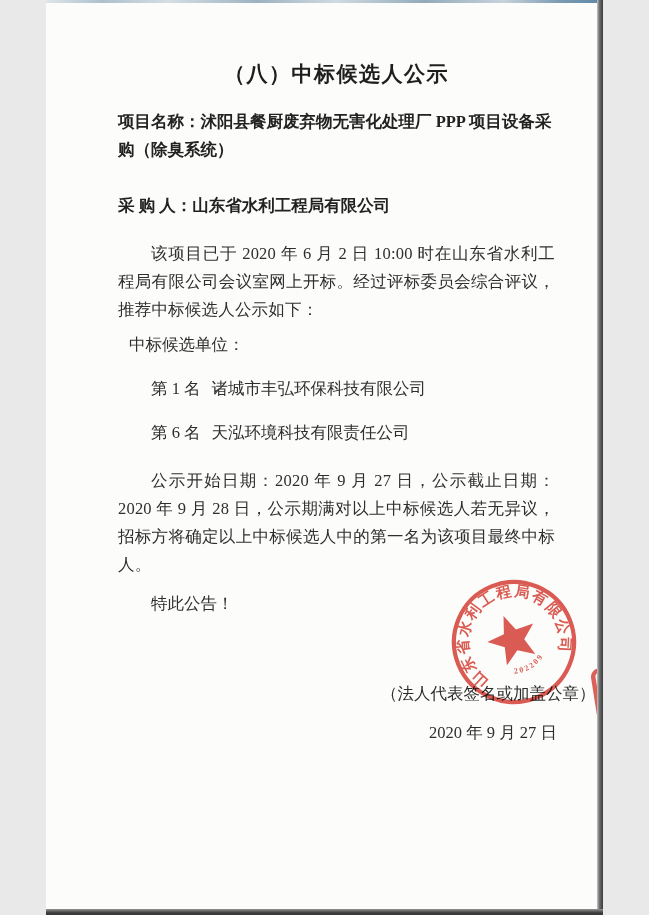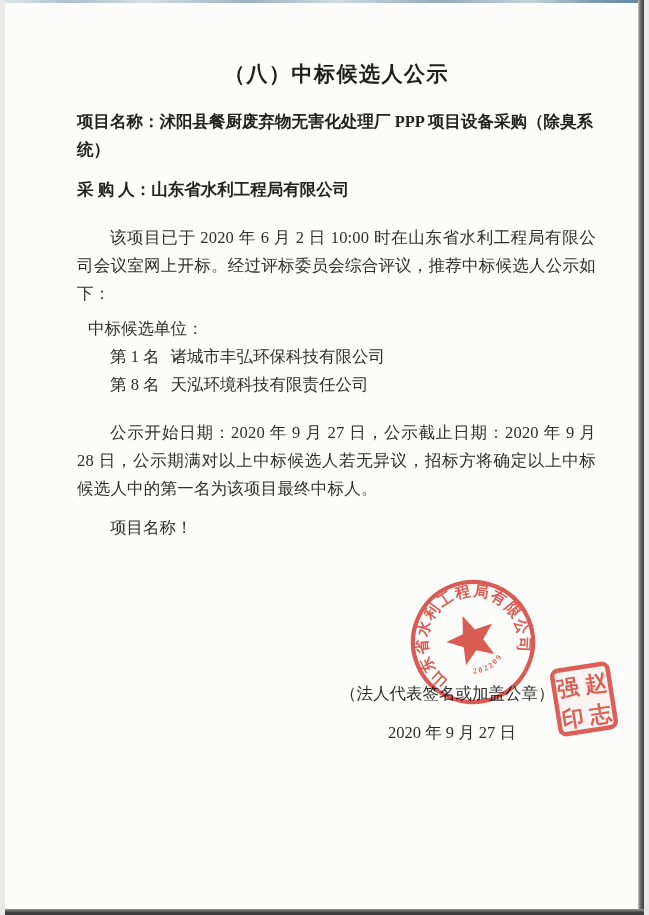--- a/index.html
+++ b/index.html
@@ -1,17 +1,17 @@
 <!DOCTYPE html>
 <html><head>
 <meta charset="utf-8">
 <style>
   html,body { margin:0; padding:0; background:#e9e9e9; }
   .page {
-    position:relative; width:639px; height:915px; margin:0 auto;
+    position:relative; width:557px; height:915px; margin:0 auto;
     background:#fcfcfa; overflow:hidden;
     font-family:"Liberation Serif","DejaVu Serif",serif;
     color:#2e2e2e;
   }
   
   .edge-top {
     position:absolute; top:0; left:0; right:0; height:3px; z-index:5;
     background:linear-gradient(90deg,#dde6ea 0%,#aec0cc 10%,#d4dee3 22%,#9db2c0 38%,#cfdae1 52%,#93aaba 68%,#c6d3db 82%,#7d9cb2 92%,#5d87a6 100%);
   }
   .edge-right {
@@ -26,28 +26,28 @@
     position:absolute; inset:0; box-sizing:border-box;
     padding:60px 48px 0 72px;
   }
   .doc-title {
     margin:0; font-family:"Liberation Sans","DejaVu Sans",sans-serif;
     font-weight:700; font-size:21px; line-height:28px;
     text-align:center; letter-spacing:1.5px; color:#1e1e1e;
   }
   .field-line { font-weight:700; font-size:16.5px; line-height:28px; color:#222;font-family:Liberation Serif, serif; }
   .field-first  { margin-top:20px; }
-  .field-second { margin-top:12px; }
+  .field-second { margin-top:28px; }
   .para {
     margin:0; font-size:16.5px; line-height:28px;
     text-align:justify; text-indent:2em; letter-spacing:0.2px;
   }
   .para-opening   { margin-top:20px; }
   .heading-line   { margin-top:7px; font-size:16.5px; line-height:28px;margin-left:11px; }
-  .candidate      { margin-top:0; padding-left:2em; font-size:16.5px; line-height:28px; }
+  .candidate      { margin-top:16px; padding-left:2em; font-size:16.5px; line-height:28px; }
   .candidate-name { margin-left:11px; }
   .para-publicity { margin-top:20px; }
   .closing-line   { margin-top:11px; font-size:16.5px; line-height:28px; text-indent:2em; }
 
   .sig-line { position:absolute; font-size:16.5px; line-height:28px; z-index:2; }
   .sig-purchaser { left:333px; top:638px; }
   .sig-note      { left:335px; top:680px; }
   .sig-date      { left:383px; top:719px; }
 
   .seal-round {
@@ -75,25 +75,25 @@
 
     <div class="field-line field-first"><span>项目名称：</span><span>沭阳县餐厨废弃物无害化处理厂 PPP 项目设备采购（除臭系统）</span></div>
 
     <div class="field-line field-second"><span>采 购 人：</span><span>山东省水利工程局有限公司</span></div>
 
     <p class="para para-opening">该项目已于 2020 年 6 月 2 日 10:00 时在山东省水利工程局有限公司会议室网上开标。经过评标委员会综合评议，推荐中标候选人公示如下：</p>
 
     <div class="heading-line">中标候选单位：</div>
 
     <div class="candidate"><span>第 1 名</span><span class="candidate-name">诸城市丰弘环保科技有限公司</span></div>
-    <div class="candidate"><span>第 8 名</span><span class="candidate-name">天泓环境科技有限责任公司</span></div>
+    <div class="candidate"><span>第 6 名</span><span class="candidate-name">天泓环境科技有限责任公司</span></div>
 
     <p class="para para-publicity">公示开始日期：2020 年 9 月 27 日，公示截止日期：2020 年 9 月 28 日，公示期满对以上中标候选人若无异议，招标方将确定以上中标候选人中的第一名为该项目最终中标人。</p>
 
-    <div class="closing-line">项目名称！</div>
+    <div class="closing-line">特此公告！</div>
   </div>
 
   <div class="sig-line sig-note">（法人代表签名或加盖公章）</div>
   <div class="sig-line sig-date">2020 年 9 月 27 日</div>
 
   <svg class="seal-round" viewBox="0 0 132 132" xmlns="http://www.w3.org/2000/svg">
     <circle cx="66" cy="66" r="60" fill="none" stroke="#d8453c" stroke-width="4.2"></circle>
     <polygon points="66,38 72.5,55.1 90.7,56 76.5,67.4 81.3,85 66,75 50.7,85 55.5,67.4 41.3,56 59.5,55.1" fill="#d8453c"></polygon>
     <defs>
       <path id="arcCompany" d="M 28.3,92.4 A 46,46 0 1 1 103.7,92.4" fill="none"></path>

